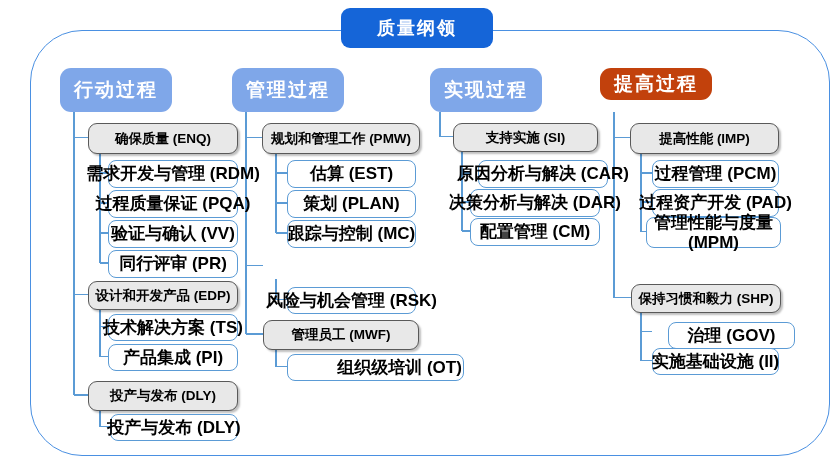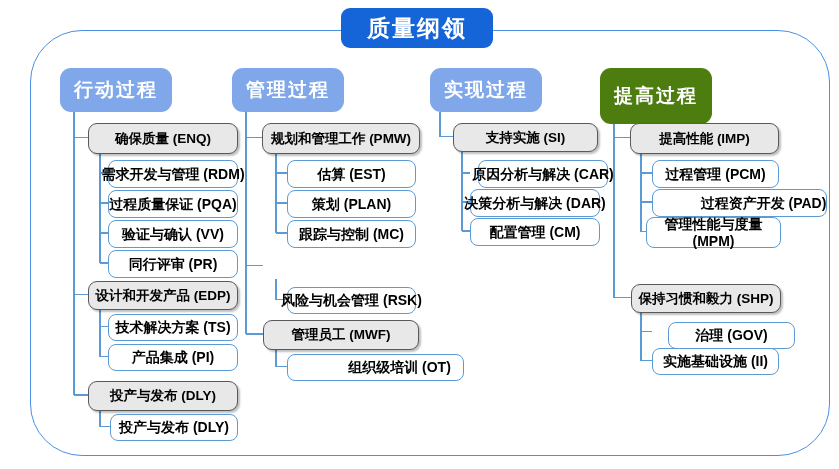--- a/index.html
+++ b/index.html
@@ -2,29 +2,29 @@
 <html><head>
 <meta charset="utf-8">
 <style>
   html,body{margin:0;padding:0;background:#fff;}
   .canvas{position:relative;width:839px;height:469px;background:#ffffff;overflow:hidden;
           font-family:"Liberation Sans","DejaVu Sans",sans-serif;}
   .outer{position:absolute;left:30px;top:30px;width:798px;height:424px;
          border:1.6px solid #4a90e2;border-radius:52px;z-index:0;background:transparent;}
   .title{position:absolute;left:341px;top:8px;width:152px;height:40px;z-index:5;
          display:flex;align-items:center;justify-content:center;border-radius:9px;
-         color:#fff;font-size:23px;font-weight:bold;letter-spacing:2px;}
+         color:#fff;font-size:18px;font-weight:bold;letter-spacing:2px;}
   .hdr{position:absolute;z-index:3;display:flex;align-items:center;justify-content:center;
        border-radius:11px;color:#fff;font-size:19px;font-weight:bold;letter-spacing:2px;}
   .gray{position:absolute;z-index:3;display:flex;align-items:center;justify-content:center;
         border-radius:9px;border:1.6px solid;font-size:13.5px;font-weight:bold;color:#000;
         white-space:nowrap;box-shadow:2px 2px 2px rgba(0,0,0,0.25);}
   .leaf{position:absolute;z-index:3;display:flex;flex-direction:column;align-items:center;
         justify-content:center;border-radius:8px;border:1.4px solid;background:#fff;
-        font-size:14px;font-weight:bold;color:#000;white-space:nowrap;line-height:1.15;
+        font-size:17px;font-weight:bold;color:#000;white-space:nowrap;line-height:1.15;
         text-align:center;}
   .line{position:absolute;z-index:1;}
 </style>
 </head>
 <body>
 
 <div class="canvas" id="canvas">
   <div class="outer" style="border-color: rgb(74, 144, 226);"></div>
   <div class="title" style="background: rgb(21, 101, 216);">质量纲领</div>
 <div class="hdr" style="left: 60px; top: 68px; width: 112px; height: 44px; background: rgb(127, 167, 233);">行动过程</div>
@@ -76,27 +76,27 @@
     <div class="line" style="left: 440px; top: 135.75px; width: 13px; height: 1.5px; background: rgb(91, 155, 213);"></div>
     <div class="gray" style="left: 453px; top: 123px; width: 143px; height: 27px; background: rgb(232, 232, 232); border-color: rgb(89, 89, 89);">支持实施 (SI)</div>
     <div class="line" style="left: 462px; top: 172.25px; width: 8px; height: 1.5px; background: rgb(91, 155, 213);"></div>
     <div class="leaf" style="left: 470px; top: 160px; width: 128px; height: 26px; border-color: rgb(91, 155, 213); margin-left: 8px;">原因分析与解决 (CAR)</div>
     <div class="line" style="left: 462px; top: 201.25px; width: 8px; height: 1.5px; background: rgb(91, 155, 213);"></div>
     <div class="leaf" style="left: 470px; top: 189px; width: 128px; height: 26px; border-color: rgb(91, 155, 213);">决策分析与解决 (DAR)</div>
     <div class="line" style="left: 462px; top: 230.25px; width: 8px; height: 1.5px; background: rgb(91, 155, 213);"></div>
     <div class="leaf" style="left: 470px; top: 218px; width: 128px; height: 26px; border-color: rgb(91, 155, 213);">配置管理 (CM)</div>
     <div class="line" style="left: 461.25px; top: 150px; width: 1.5px; height: 81px; background: rgb(91, 155, 213);"></div>
     <div class="line" style="left: 439.25px; top: 112px; width: 1.5px; height: 24.5px; background: rgb(91, 155, 213);"></div>
-    <div class="hdr" style="left: 600px; top: 68px; width: 112px; height: 56px; background: #4d7c0f;">提高过程</div>
+    <div class="hdr" style="left: 600px; top: 68px; width: 112px; height: 32px; background: #c2410c;">提高过程</div>
     <div class="line" style="left: 614px; top: 136.75px; width: 16px; height: 1.5px; background: rgb(91, 155, 213);"></div>
     <div class="gray" style="left: 630px; top: 123px; width: 147px; height: 29px; background: rgb(232, 232, 232); border-color: rgb(89, 89, 89);">提高性能 (IMP)</div>
     <div class="line" style="left: 641px; top: 172.25px; width: 11px; height: 1.5px; background: rgb(91, 155, 213);"></div>
     <div class="leaf" style="left: 652px; top: 160px; width: 125px; height: 26px; border-color: rgb(91, 155, 213);">过程管理 (PCM)</div>
     <div class="line" style="left: 641px; top: 201.25px; width: 11px; height: 1.5px; background: rgb(91, 155, 213);"></div>
-    <div class="leaf" style="left: 652px; top: 189px; width: 125px; height: 26px; border-color: rgb(91, 155, 213); padding-left: 48px;">过程资产开发 (PAD)</div>
+    <div class="leaf" style="left: 652px; top: 189px; width: 125px; height: 26px; border-color: rgb(91, 155, 213);">过程资产开发 (PAD)</div>
     <div class="line" style="left: 641px; top: 230.75px; width: 5px; height: 1.5px; background: rgb(91, 155, 213);"></div>
     <div class="leaf" style="left: 646px; top: 217px; width: 133px; height: 29px; border-color: rgb(91, 155, 213);">
       <span>管理性能与度量</span>
       <span>(MPM)</span>
     </div>
     <div class="line" style="left: 640.25px; top: 152px; width: 1.5px; height: 79.5px; background: rgb(91, 155, 213);"></div>
     <div class="line" style="left: 614px; top: 296.75px; width: 17px; height: 1.5px; background: rgb(91, 155, 213);"></div>
     <div class="gray" style="left: 631px; top: 284px; width: 148px; height: 27px; background: rgb(232, 232, 232); border-color: rgb(89, 89, 89);">保持习惯和毅力 (SHP)</div>
     <div class="line" style="left: 641px; top: 330.75px; width: 11px; height: 1.5px; background: rgb(91, 155, 213);"></div>
     <div class="leaf" style="left: 652px; top: 322px; width: 125px; height: 25px; border-color: rgb(91, 155, 213); margin-left: 16px;">治理 (GOV)</div>

